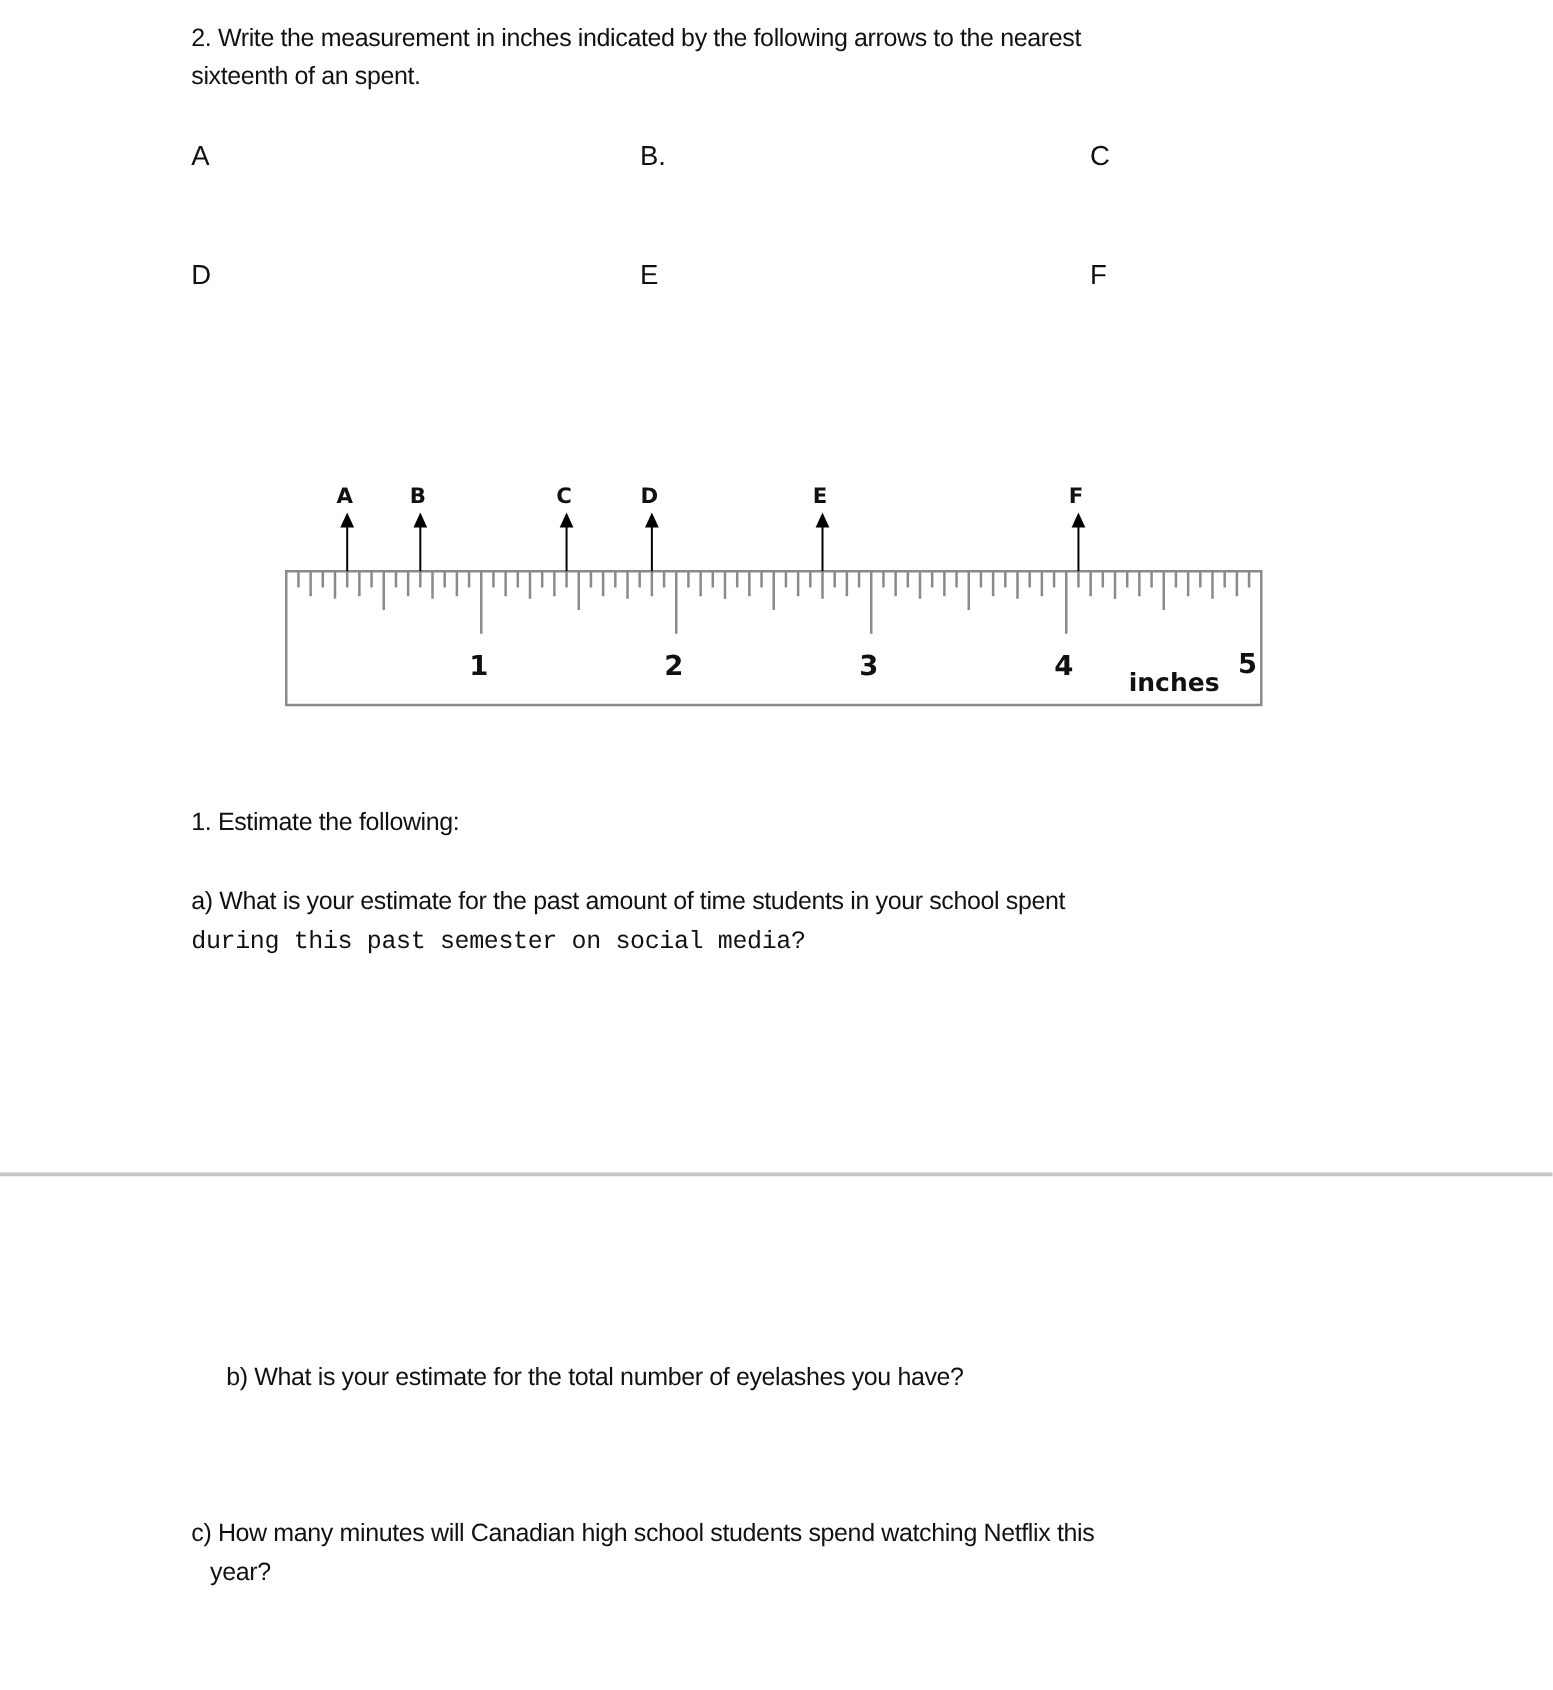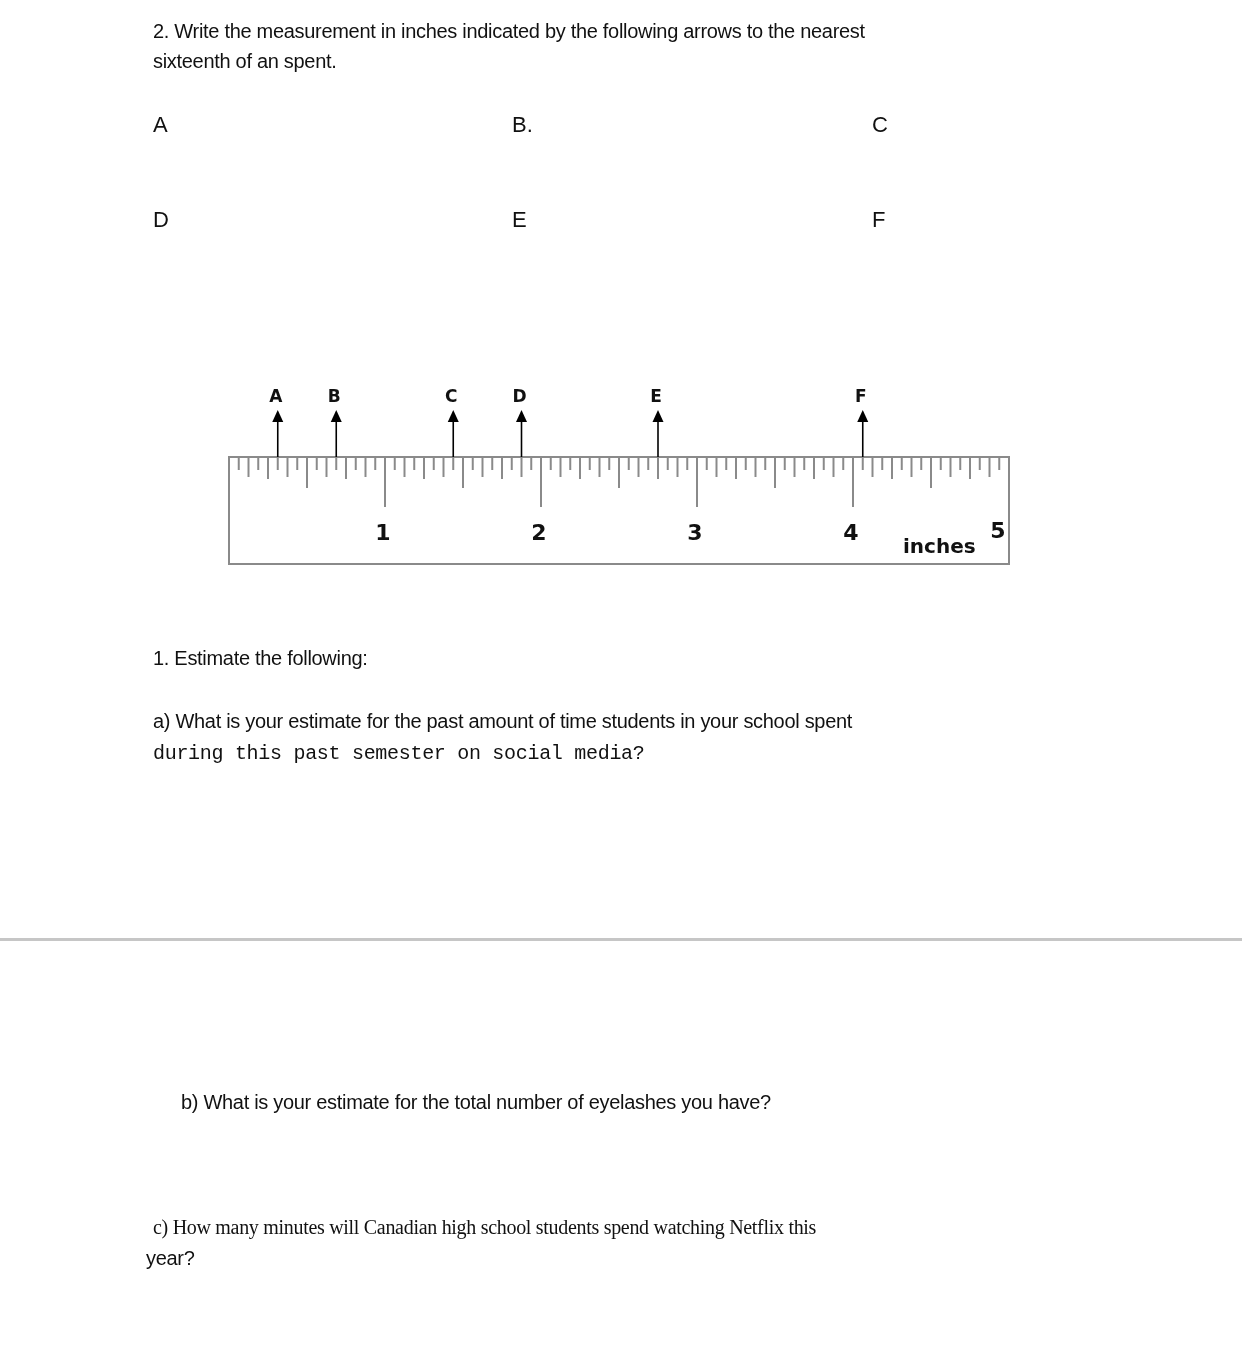--- a/index.html
+++ b/index.html
@@ -148,14 +148,14 @@
     </g>
 </svg>
 
 <div class="txt" style="left:153px; top:643px;">1. Estimate the following:</div>
 <div class="txt" style="left:153px; top:706px;">a) What is your estimate for the past amount of time students in your school spent</div>
 <div class="txt" style="left:153px; top:739px;font-family:Liberation Mono, monospace;">during this past semester on social media?</div>
 
 <div class="divider"></div>
 
 <div class="txt" style="left:153px; top:1087px;margin-left:28px;">b) What is your estimate for the total number of eyelashes you have?</div>
-<div class="txt" style="left:153px; top:1212px;font-family:Liberation Serif, serif;">c) How many minutes will Canadian high school students spend watching Netflix this</div>
-<div class="txt" style="left:146px; top:1243px;">year?</div>
+<div class="txt" style="left:153px; top:1212px;">c) How many minutes will Canadian high school students spend watching Netflix this</div>
+<div class="txt" style="left:168px; top:1243px;">year?</div>
 
 </body></html>

